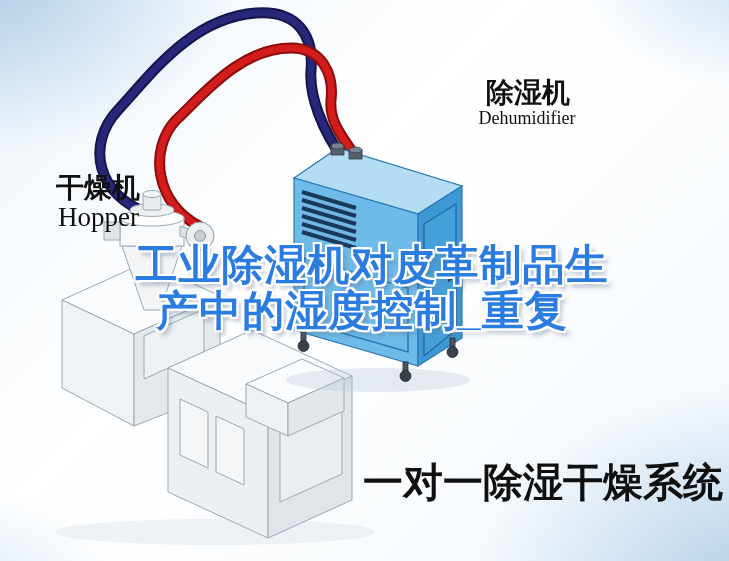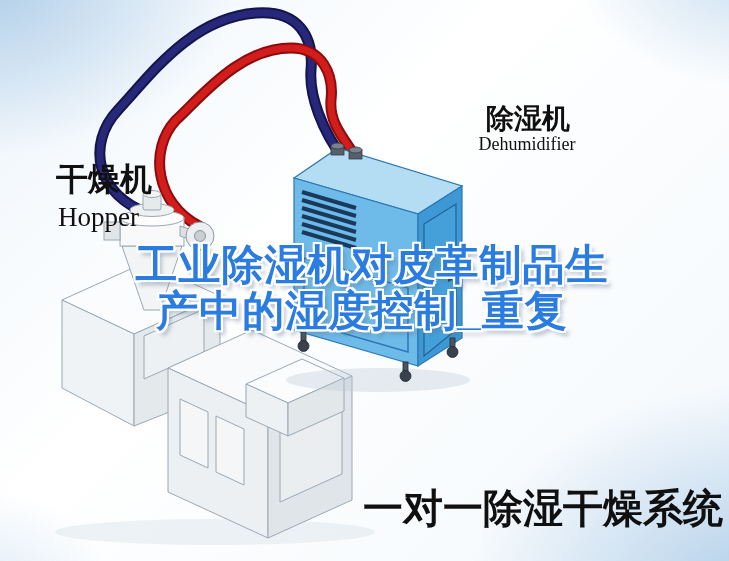--- a/index.html
+++ b/index.html
@@ -10,21 +10,21 @@
       radial-gradient(ellipse 420px 300px at -3% -5%, rgba(150,190,225,.75), rgba(150,190,225,0) 62%),
       radial-gradient(ellipse 300px 220px at 103% -8%, rgba(160,198,230,.60), rgba(160,198,230,0) 60%),
       radial-gradient(ellipse 470px 340px at 104% 106%, rgba(150,190,225,.72), rgba(150,190,225,0) 62%),
       radial-gradient(ellipse 260px 200px at -5% 108%, rgba(170,205,235,.45), rgba(170,205,235,0) 60%),
       linear-gradient(135deg,#eef5fb 0%,#ffffff 40%,#f3f8fc 100%);
   }
   .stage svg{position:absolute;left:0;top:0;}
   .label{position:absolute;white-space:nowrap;color:#101010;line-height:1.1;}
   .cn{font-weight:700;font-family:"Liberation Sans",sans-serif;}
   .serif{font-family:"Liberation Serif",serif;}
-  .center{transform:translateX(-50%);margin-top:26px;}
+  .center{transform:translateX(-50%);}
   .title-line{
     position:absolute;white-space:nowrap;transform:translateX(-50%);
     font-family:"Liberation Sans",sans-serif;font-weight:900;font-size:42px;letter-spacing:1px;
     color:#2b7ce0;
     text-shadow:
       -2px -2px 0 #fff, 2px -2px 0 #fff, -2px 2px 0 #fff, 2px 2px 0 #fff,
       -2px 0 0 #fff, 2px 0 0 #fff, 0 -2px 0 #fff, 0 2px 0 #fff,
       4px 5px 4px rgba(90,110,140,.45);
   }
 </style>
@@ -109,18 +109,18 @@
       </g>
     </g>
   </svg>
 
   <div class="title-line" style="left:372px;top:237px">工业除湿机对皮革制品生</div>
   <div class="title-line" style="left:362px;top:283px">产中的湿度控制_重复</div>
 
   <div class="label cn center" style="left:528px;top:78px;font-size:28px">除湿机</div>
   <div class="label serif center" style="left:527px;top:109px;font-size:18px">Dehumidifier</div>
 
-  <div class="label cn" style="left:56px;top:162px;font-size:32px">干燥机</div>
+  <div class="label cn" style="left:56px;top:173px;font-size:28px">干燥机</div>
   <div class="label serif" style="left:58px;top:203px;font-size:27px">Hopper</div>
 
   <div class="label cn center" style="left:543px;top:460px;font-size:40px">一对一除湿干燥系统</div>
 
 </div>
 
 </body></html>

